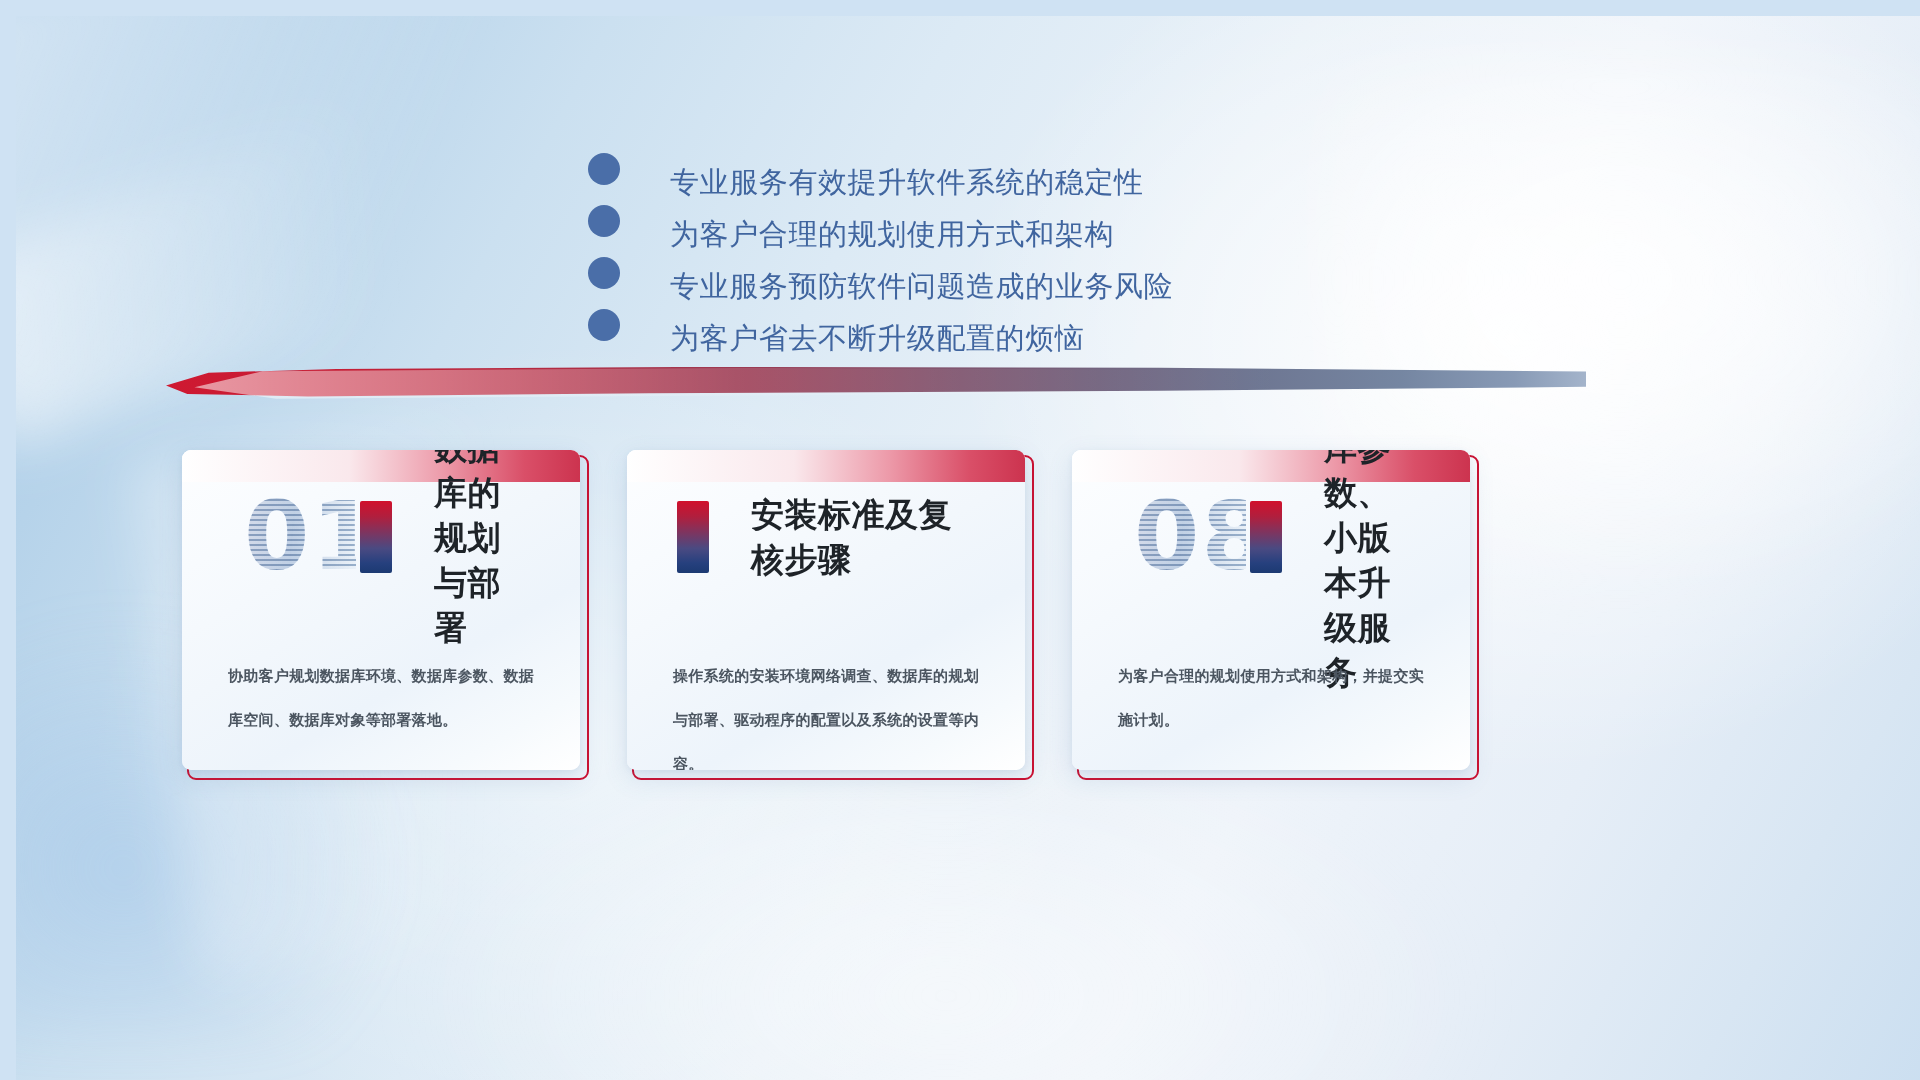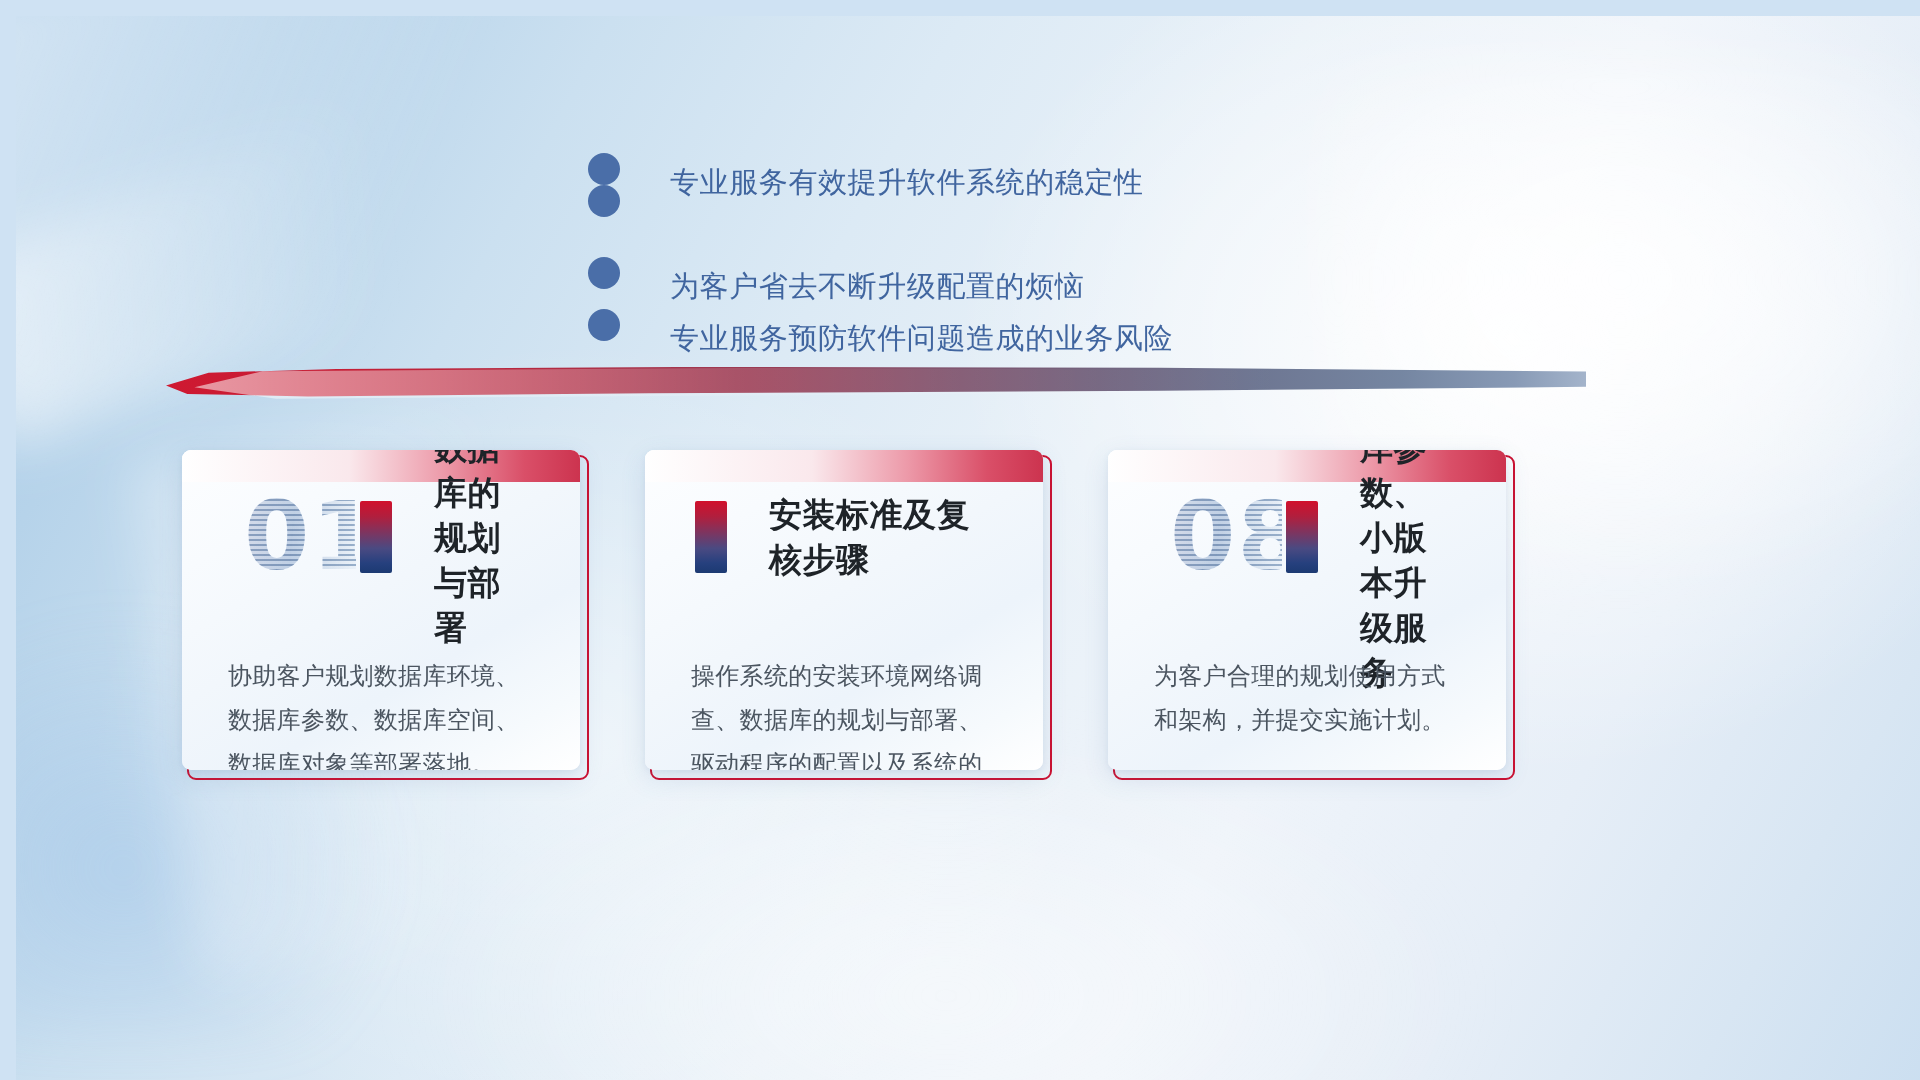--- a/index.html
+++ b/index.html
@@ -140,21 +140,21 @@
   }
 
   
   #cards {
     position: absolute;
     left: 150px;
     top: 418px;
     width: 1420px;
     height: 330px;
     display: flex;
-    gap: 61px;
+    gap: 43px;
   }
   .card {
     position: relative;
     width: 402px;
     height: 325px;
     flex: 0 0 auto;
   }
   
   .card-frame {
     position: absolute;
@@ -259,24 +259,25 @@
     flex: 1 1 auto;
     font-size: 33px;
     line-height: 45px;
     font-weight: 700;
     color: #1e2328;
     letter-spacing: 0.5px;
   }
 
   .card-body {
     margin-top: 48px;
-    font-size: 24px;
+    font-size: 15px;
     line-height: 44px;
     color: #4b5560;
     letter-spacing: 0.3px;
+    font-weight: bold;
   }
 </style>
 </head>
 <body>
 
 <div id="slide">
 
   <div class="streak streak-a"></div>
   <div class="streak streak-b"></div>
   <div class="streak streak-c"></div>
@@ -286,30 +287,31 @@
 
   <div id="bullets">
 
     <div class="bullet-row">
       <span class="bullet-dot"></span>
       <span class="bullet-text">专业服务有效提升软件系统的稳定性</span>
     </div>
 
     <div class="bullet-row">
       <span class="bullet-dot"></span>
+      <span class="bullet-text">为客户合理的规划使用方式和架构</span>
+    </div>
+
+    <div class="bullet-row">
+      <span class="bullet-dot"></span>
+      <span class="bullet-text">专业服务预防软件问题造成的业务风险</span>
     </div>
 
     <div class="bullet-row">
       <span class="bullet-dot"></span>
       <span class="bullet-text">为客户省去不断升级配置的烦恼</span>
-    </div>
-
-    <div class="bullet-row">
-      <span class="bullet-dot"></span>
-      <span class="bullet-text">专业服务预防软件问题造成的业务风险</span>
     </div>
 
   </div>
 
   <div id="divider-wrap">
     <div class="divider-bar"></div>
     <div class="divider-gloss"></div>
   </div>
 
   <div id="cards">

